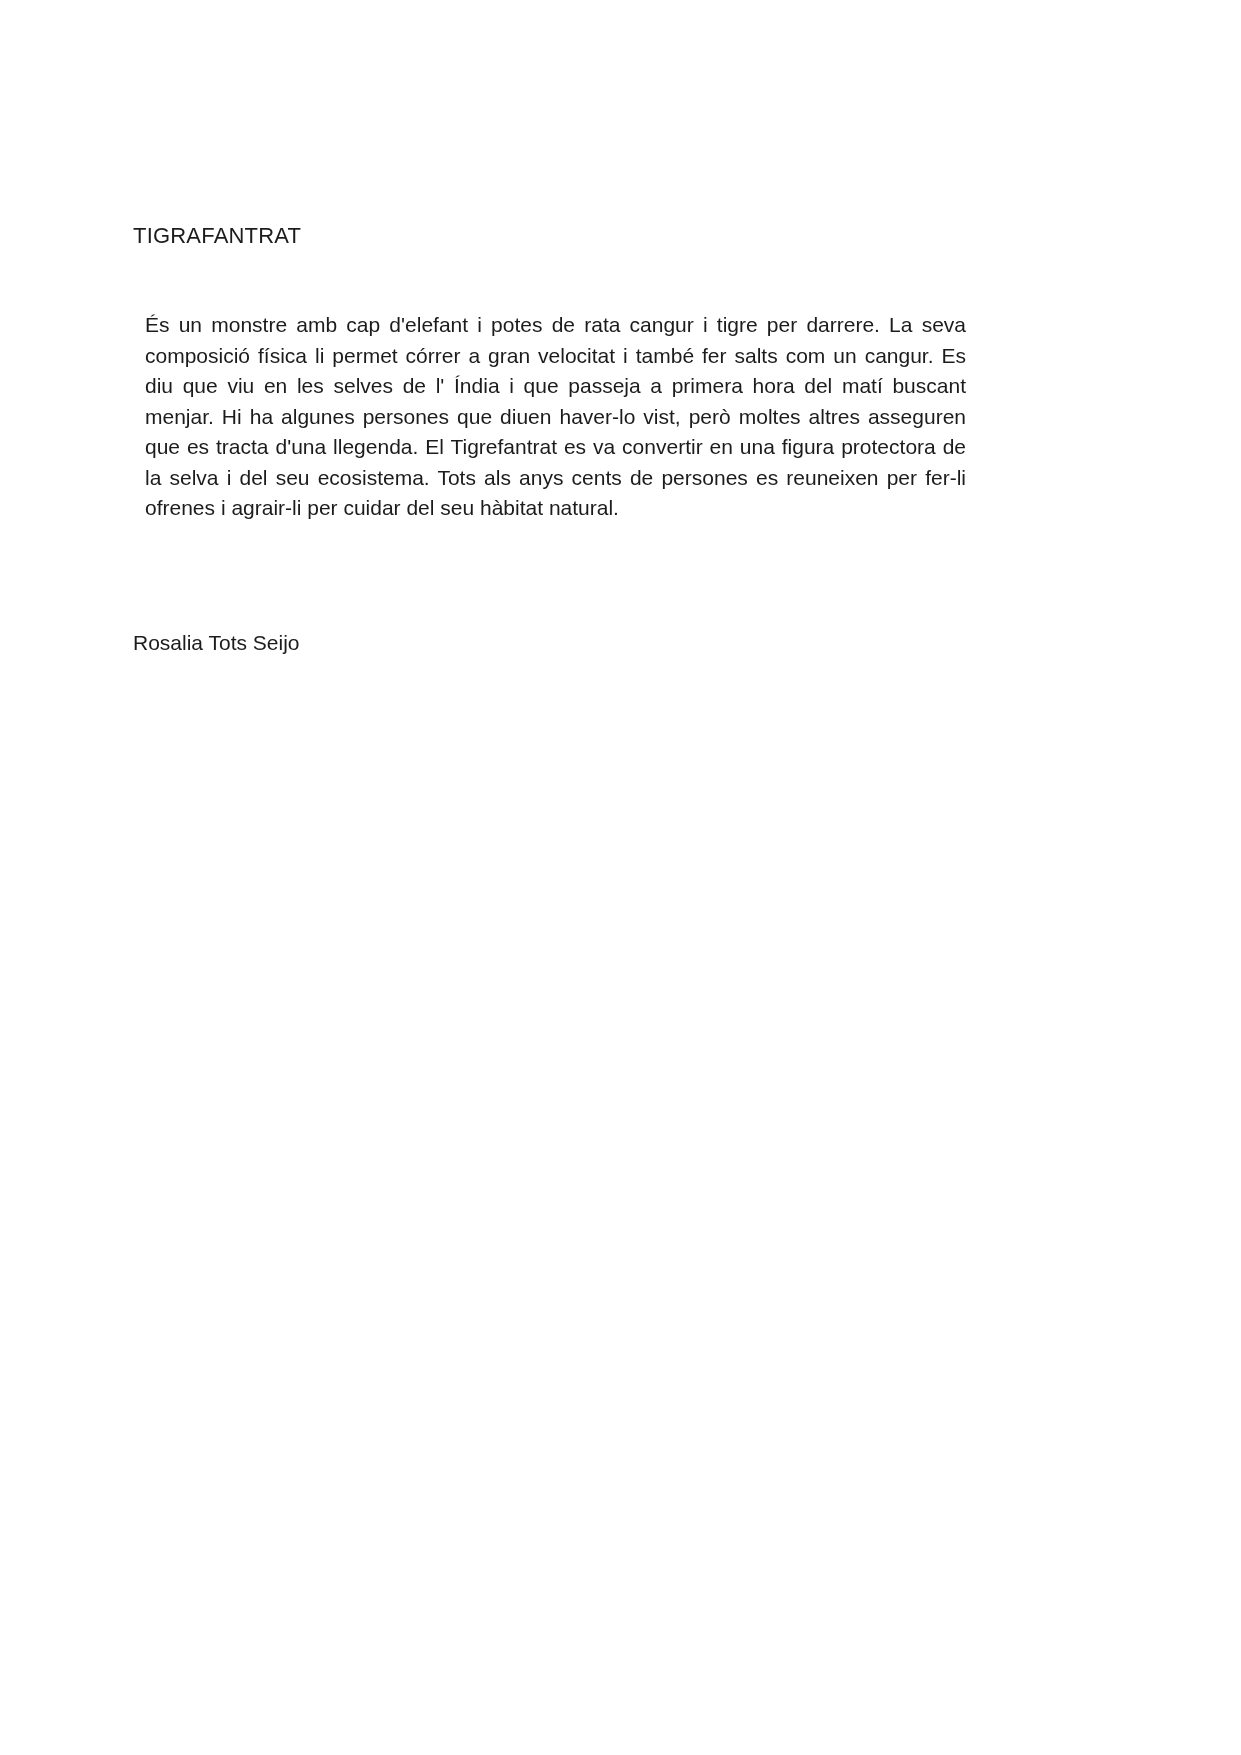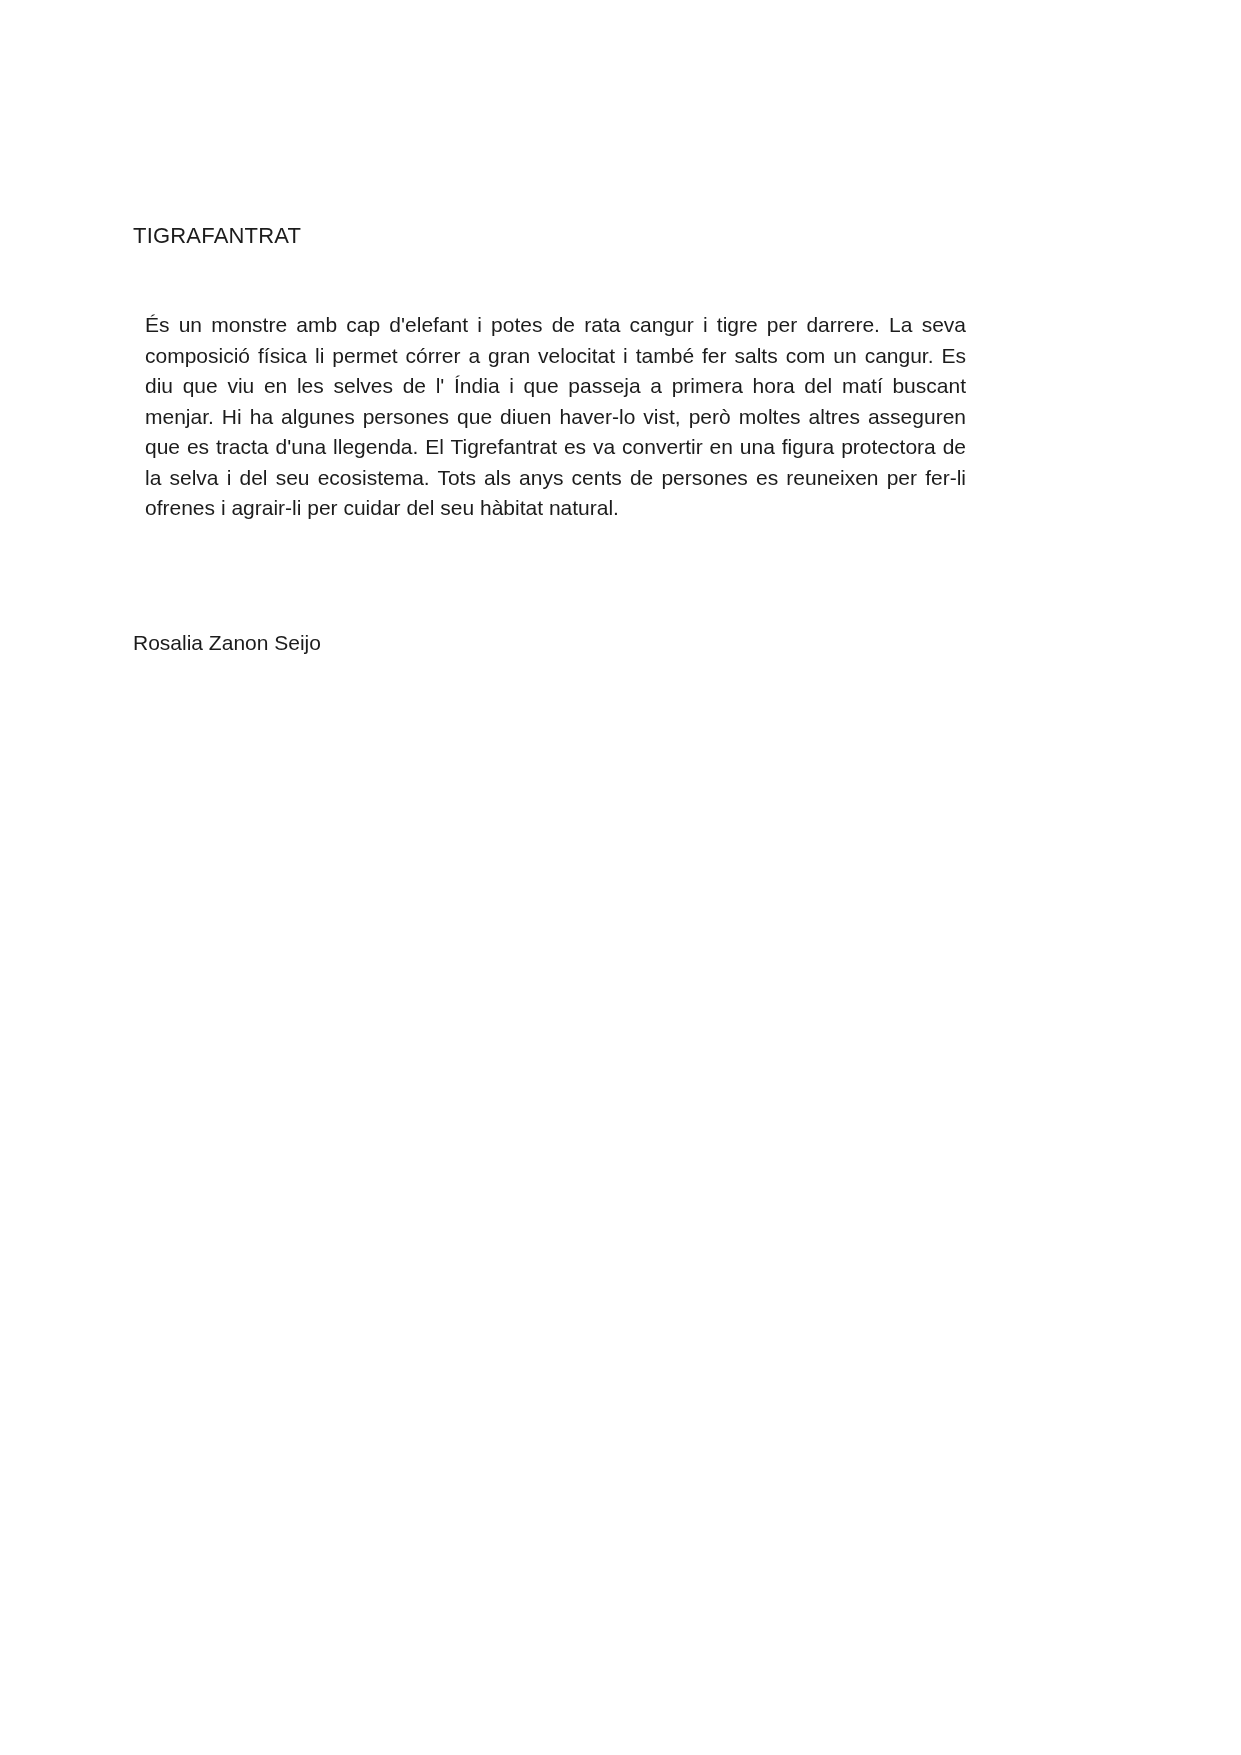--- a/index.html
+++ b/index.html
@@ -48,15 +48,15 @@
     color: #1c1c1c;
   }
 </style>
 </head>
 <body>
 
 <div class="page">
   <div class="content">
     <h1 class="doc-title">TIGRAFANTRAT</h1>
     <p class="doc-body">És un monstre amb cap d'elefant i potes de rata cangur i tigre per darrere. La seva composició física li permet córrer a gran velocitat i també fer salts com un cangur. Es diu que viu en les selves de l' Índia i que passeja a primera hora del matí buscant menjar. Hi ha algunes persones que diuen haver-lo vist, però moltes altres asseguren que es tracta d'una llegenda. El Tigrefantrat es va convertir en una figura protectora de la selva i del seu ecosistema. Tots als anys cents de persones es reuneixen per fer-li ofrenes i agrair-li per cuidar del seu hàbitat natural.</p>
-    <p class="doc-author">Rosalia Zanon Seijo</p>
+    <p class="doc-author">Rosalia Tots Seijo</p>
   </div>
 </div>
 
 </body></html>

